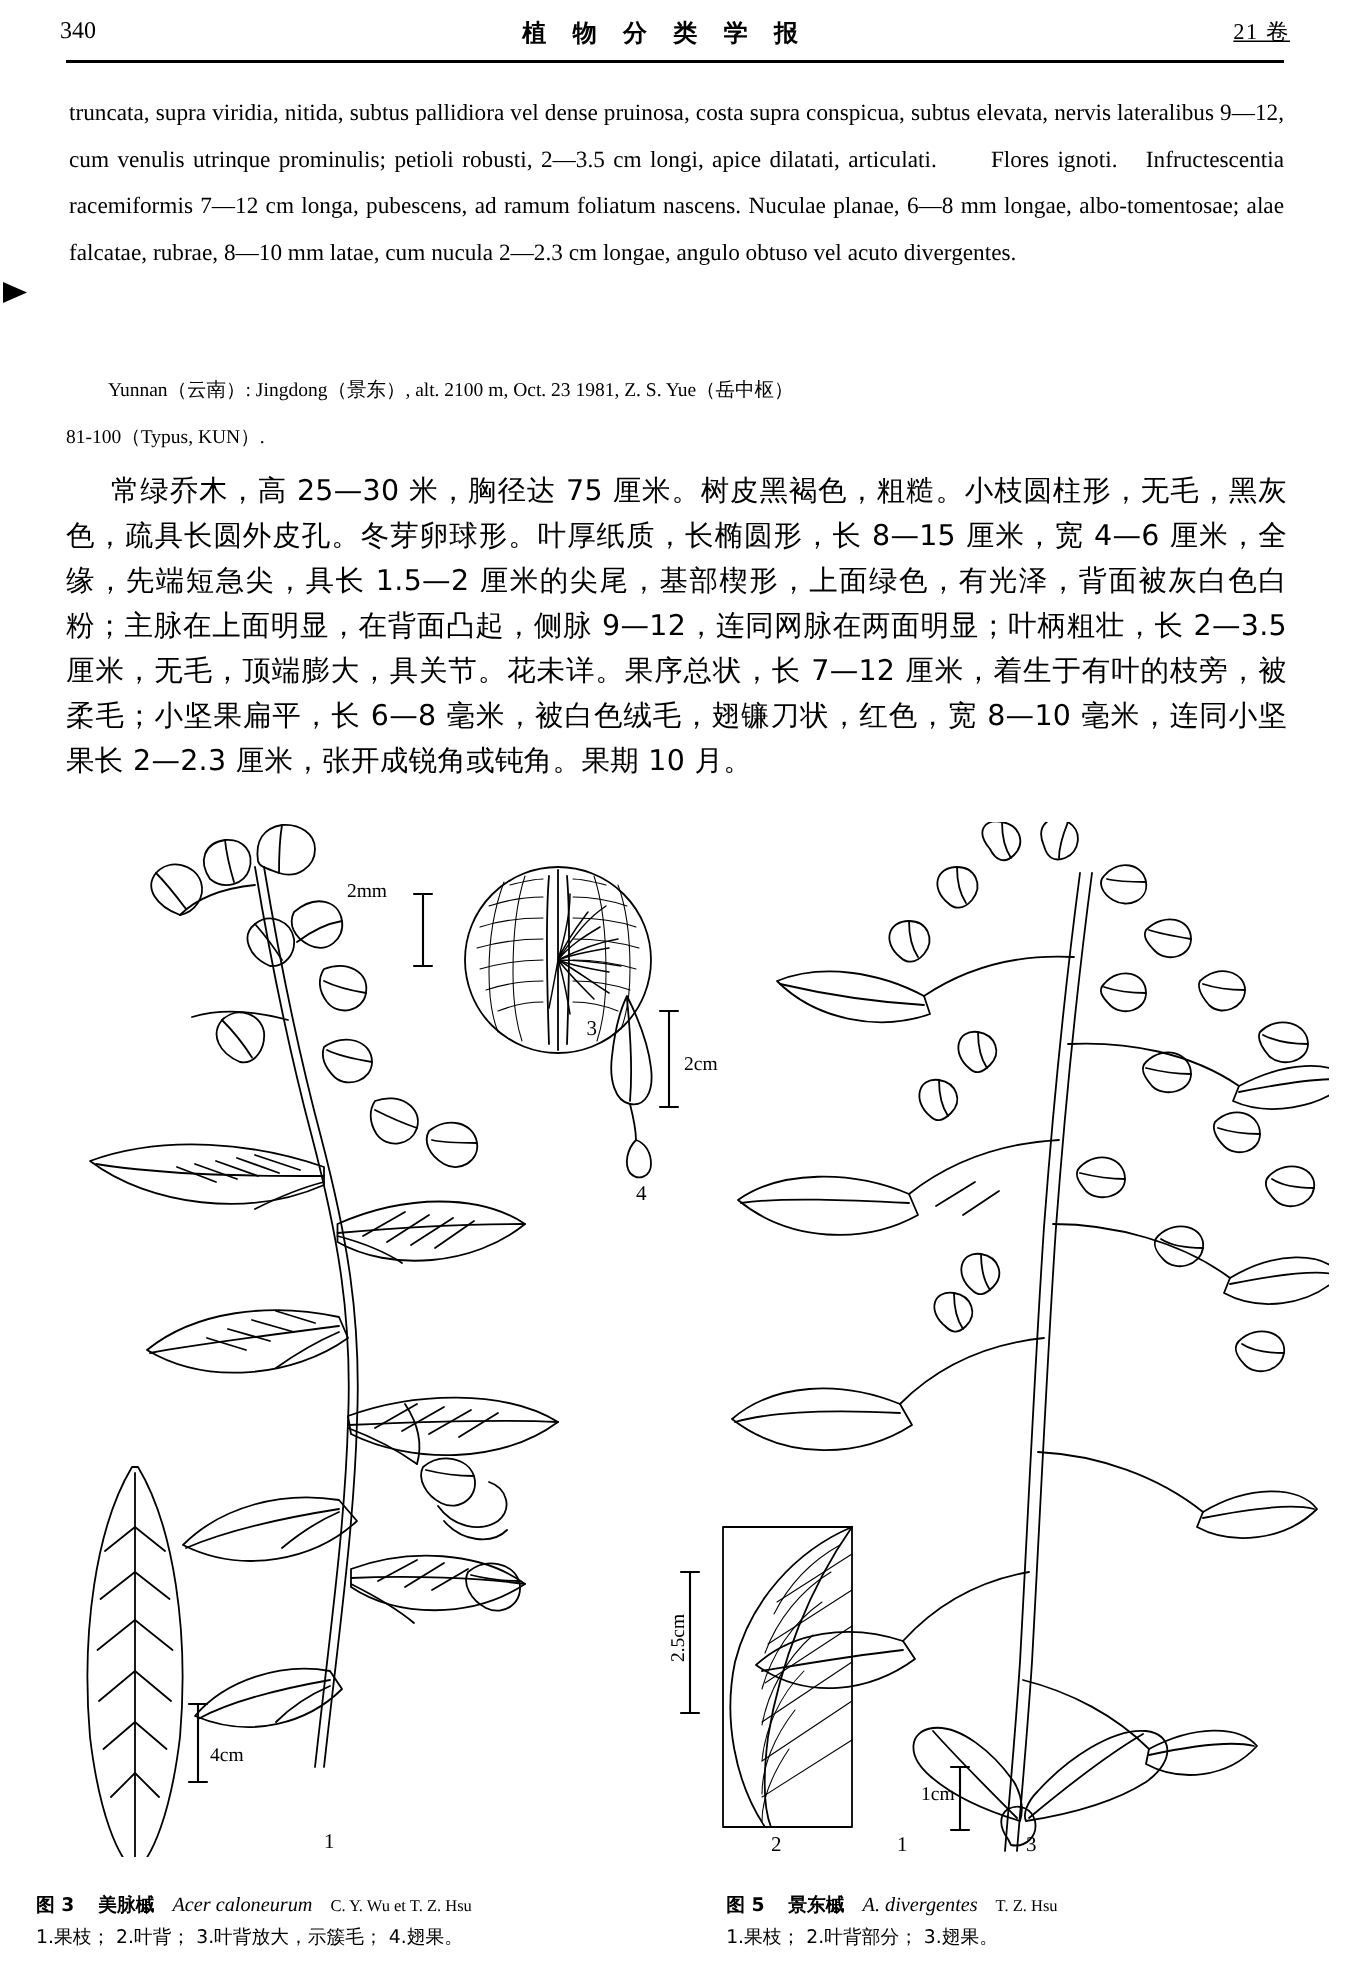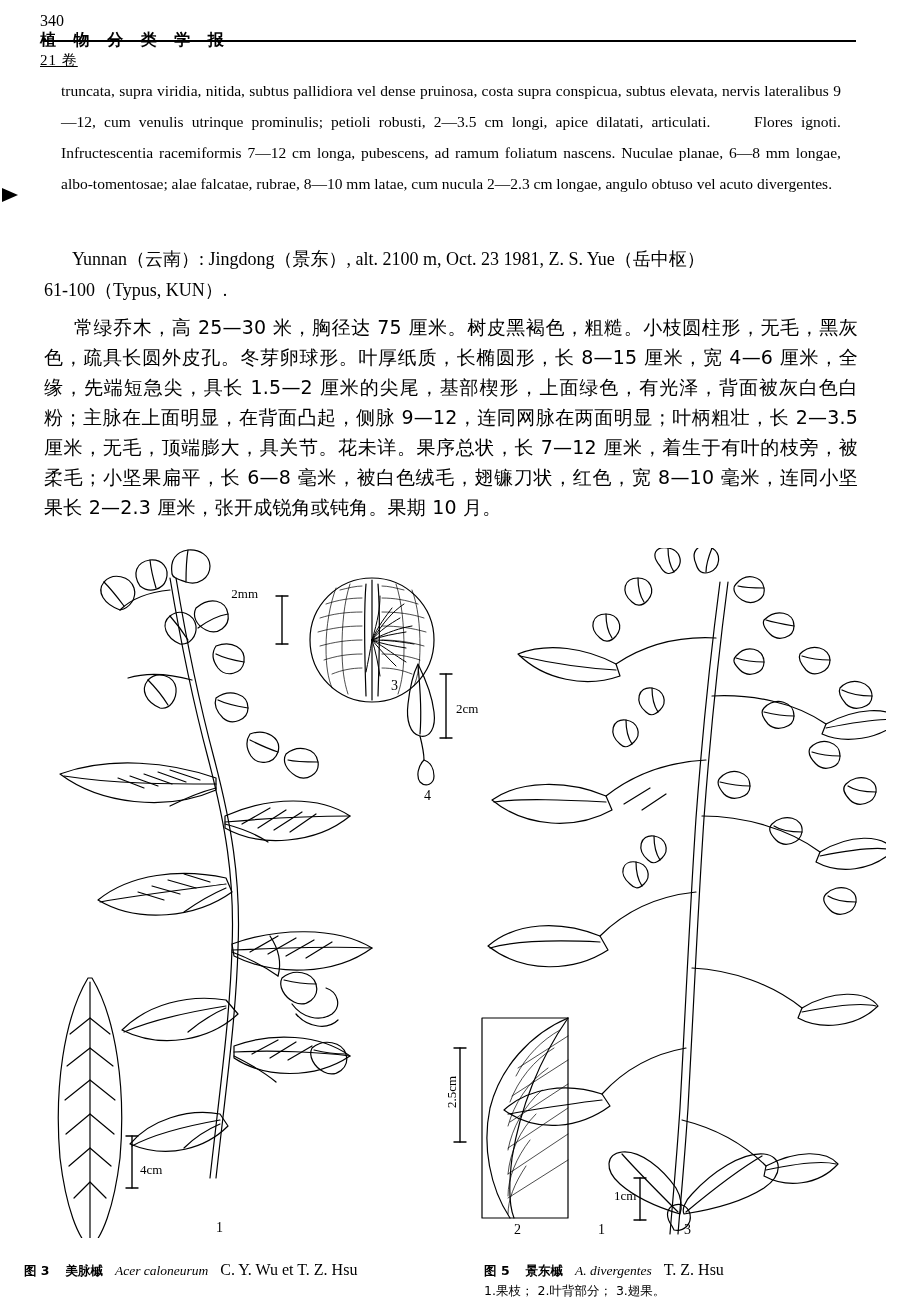--- a/index.html
+++ b/index.html
@@ -19,21 +19,20 @@
   }
   
   .runhead{
     position:absolute;
     left:40px;right:40px;top:12px;
     height:30px;
     display:flex;
     align-items:flex-start;
     justify-content:space-between;
     font-size:15px;
-    flex-direction:column;
   }
   .runhead .folio{font-family:"Liberation Serif",serif;font-size:16px;}
   .runhead .journal{
     font-family:"DejaVu Sans", sans-serif;
     font-size:16px;
     letter-spacing:6px;
     font-weight:600;
   }
   .runhead .vol{font-size:15px;letter-spacing:1px;text-decoration:underline;}
   .rule{
@@ -43,33 +42,33 @@
   }
   
   .latin{
     position:absolute;
     left:44px;right:42px;top:58px;
     font-size:15.5px;
     line-height:31px;
     text-align:justify;
     font-family:"Liberation Serif", serif;
   }
-  .latin p{margin:17px;}
+  .latin p{margin:2px;}
   .arrow{
     position:absolute;
     left:2px;top:188px;
     width:0;height:0;
     border-top:7px solid transparent;
     border-bottom:7px solid transparent;
     border-left:16px solid #000;
   }
   .cite{
     position:absolute;
     left:44px;right:42px;top:244px;
-    font-size:18px;
+    font-size:13px;
     line-height:31px;
     font-family:"Liberation Serif", serif;
   }
   .cite p{margin:0;text-indent:28px;}
   
   .zh{
     position:absolute;
     left:44px;right:42px;top:312px;
     font-family:"DejaVu Sans", sans-serif;
     font-size:19px;
@@ -92,21 +91,21 @@
     display:flex;
     justify-content:space-between;
     font-family:"DejaVu Sans", sans-serif;
     font-size:12.5px;
     line-height:20px;
   }
   .cap{width:46%;}
   .cap .line1{white-space:nowrap;}
   .cap .bold{font-weight:bold;}
   .cap .ital{font-style:italic;font-family:Liberation Serif, serif;font-size:13.5px;}
-  .cap .sp{font-family:"Liberation Serif",serif;font-size:16px;}
+  .cap .sp{font-family:"Liberation Serif",serif;font-size:11px;}
   .cap-right{text-align:left;padding-left:20px;}
 </style>
 </head>
 <body>
 
 <div class="page">
 
   <div class="runhead">
     <div class="folio">340</div>
     <div class="journal">植 物 分 类 学 报</div>
@@ -114,21 +113,21 @@
   </div>
   <div class="rule"></div>
 
   <div class="latin">
     <p>truncata, supra viridia, nitida, subtus pallidiora vel dense pruinosa, costa supra conspicua, subtus elevata, nervis lateralibus 9—12, cum venulis utrinque prominulis; petioli robusti, 2—3.5 cm longi, apice dilatati, articulati.　　Flores ignoti.　Infructescentia racemiformis 7—12 cm longa,  pubescens,  ad ramum foliatum nascens. Nuculae planae, 6—8 mm longae, albo-tomentosae; alae falcatae, rubrae, 8—10 mm latae, cum nucula 2—2.3 cm longae, angulo obtuso vel acuto divergentes.</p>
   </div>
   <div class="arrow"></div>
 
   <div class="cite">
     <p>Yunnan（云南）: Jingdong（景东）, alt. 2100 m, Oct. 23 1981, Z. S. Yue（岳中枢）</p>
-    <p style="text-indent:0">61-100（Typus, KUN）.</p>
+    <p style="text-indent:0">81-100（Typus, KUN）.</p>
   </div>
 
   <div class="zh">
     <p>常绿乔木，高 25—30 米，胸径达 75 厘米。树皮黑褐色，粗糙。小枝圆柱形，无毛，黑灰色，疏具长圆外皮孔。冬芽卵球形。叶厚纸质，长椭圆形，长 8—15 厘米，宽 4—6 厘米，全缘，先端短急尖，具长 1.5—2 厘米的尖尾，基部楔形，上面绿色，有光泽，背面被灰白色白粉；主脉在上面明显，在背面凸起，侧脉 9—12，连同网脉在两面明显；叶柄粗壮，长 2—3.5 厘米，无毛，顶端膨大，具关节。花未详。果序总状，长 7—12 厘米，着生于有叶的枝旁，被柔毛；小坚果扁平，长 6—8 毫米，被白色绒毛，翅镰刀状，红色，宽 8—10 毫米，连同小坚果长 2—2.3 厘米，张开成锐角或钝角。果期 10 月。</p>
   </div>
 
   <div class="figures">
     <svg class="fig-svg" width="866" height="690" viewBox="0 0 866 690" xmlns="http://www.w3.org/2000/svg">
       <g fill="none" stroke="#000" stroke-width="1.2" stroke-linecap="round" stroke-linejoin="round">
 
@@ -381,20 +380,21 @@
     <div class="cap">
       <div class="line1">
         <span class="bold">图 3</span>
         <span>&nbsp;&nbsp;</span>
         <span class="bold">美脉槭</span>
         <span>&nbsp;</span>
         <span class="ital">Acer caloneurum</span>
         <span>&nbsp;</span>
         <span class="sp">C. Y. Wu et T. Z. Hsu</span>
       </div>
+      <div>1.果枝； 2.叶背； 3.叶背放大，示簇毛； 4.翅果。</div>
     </div>
     <div class="cap cap-right">
       <div class="line1">
         <span class="bold">图 5</span>
         <span>&nbsp;&nbsp;</span>
         <span class="bold">景东槭</span>
         <span>&nbsp;</span>
         <span class="ital">A. divergentes</span>
         <span>&nbsp;</span>
         <span class="sp">T. Z. Hsu</span>

